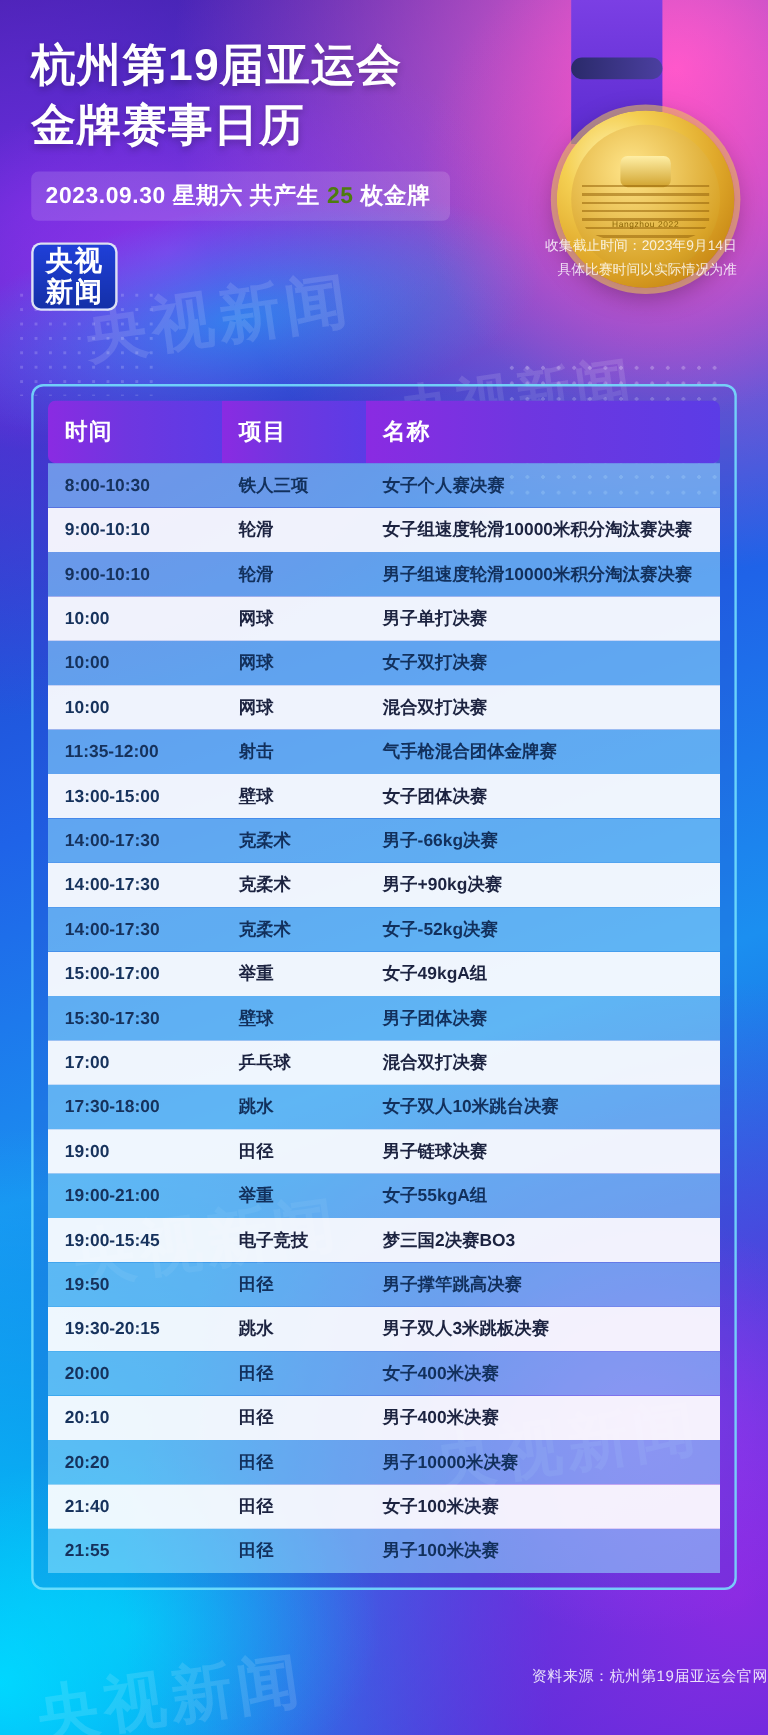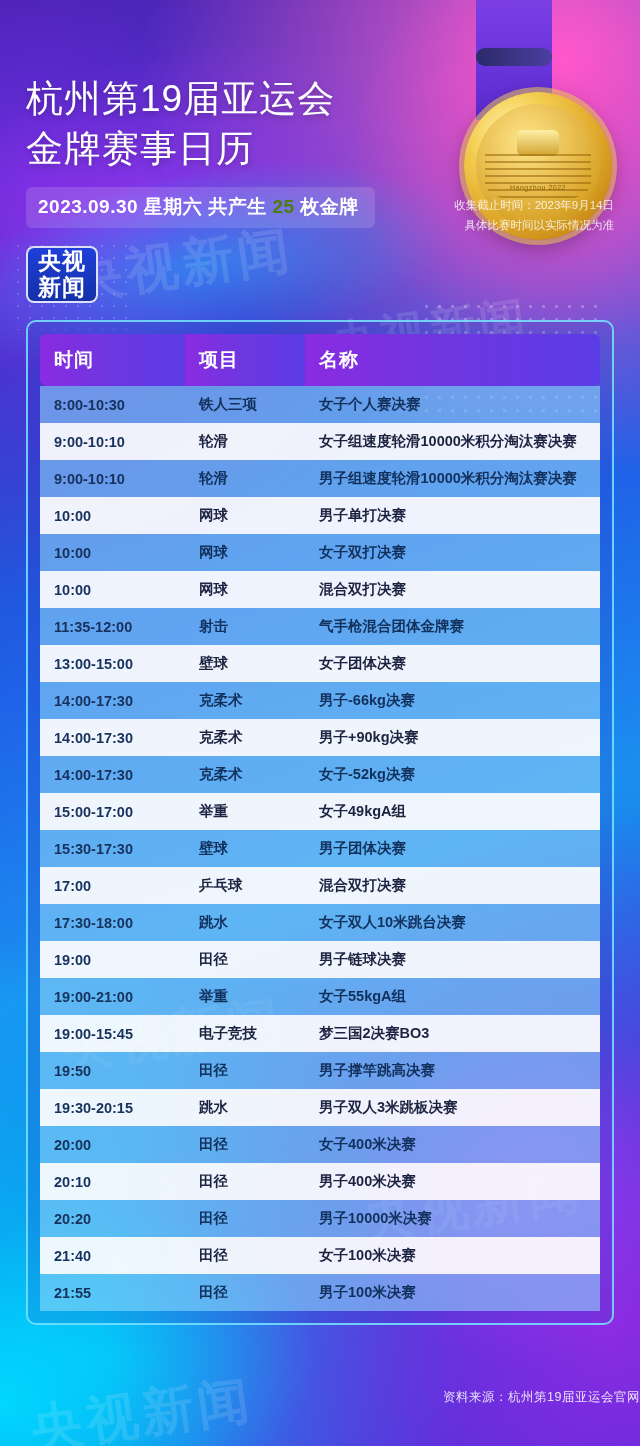--- a/index.html
+++ b/index.html
@@ -87,22 +87,22 @@
     opacity:.95;
   }
   .medal .txt{
     position:absolute; left:0; right:0; top:62%; text-align:center;
     font-size:7px; color:#8a6406; letter-spacing:.5px;
   }
 
   
   .header { position: relative; padding: 30px 26px 0 26px; }
   .title {
-    color:#fff; font-size: 37px; font-weight: 400; line-height: 1.34;
-    letter-spacing: 1px; text-shadow: 0 2px 6px rgba(0,0,0,.25); margin-top: 44px;
+    color:#fff; font-size: 37px; font-weight: 700; line-height: 1.34;
+    letter-spacing: 1px; text-shadow: 0 2px 6px rgba(0,0,0,.25);
   }
   .subtitle-pill {
     display:inline-block; margin-top: 14px;
     background: rgba(255,255,255,.14);
     border-radius: 6px; padding: 7px 16px 8px 12px;
     color:#fff; font-size: 19px; font-weight: 700; letter-spacing:.5px;
   }
   .subtitle-pill .num { color:#4d7c0f; }
   .notes { position:absolute; right: 26px; top: 196px; text-align:right; }
   .notes div { color: rgba(255,255,255,.82); font-size: 11.5px; line-height: 1.7; }

